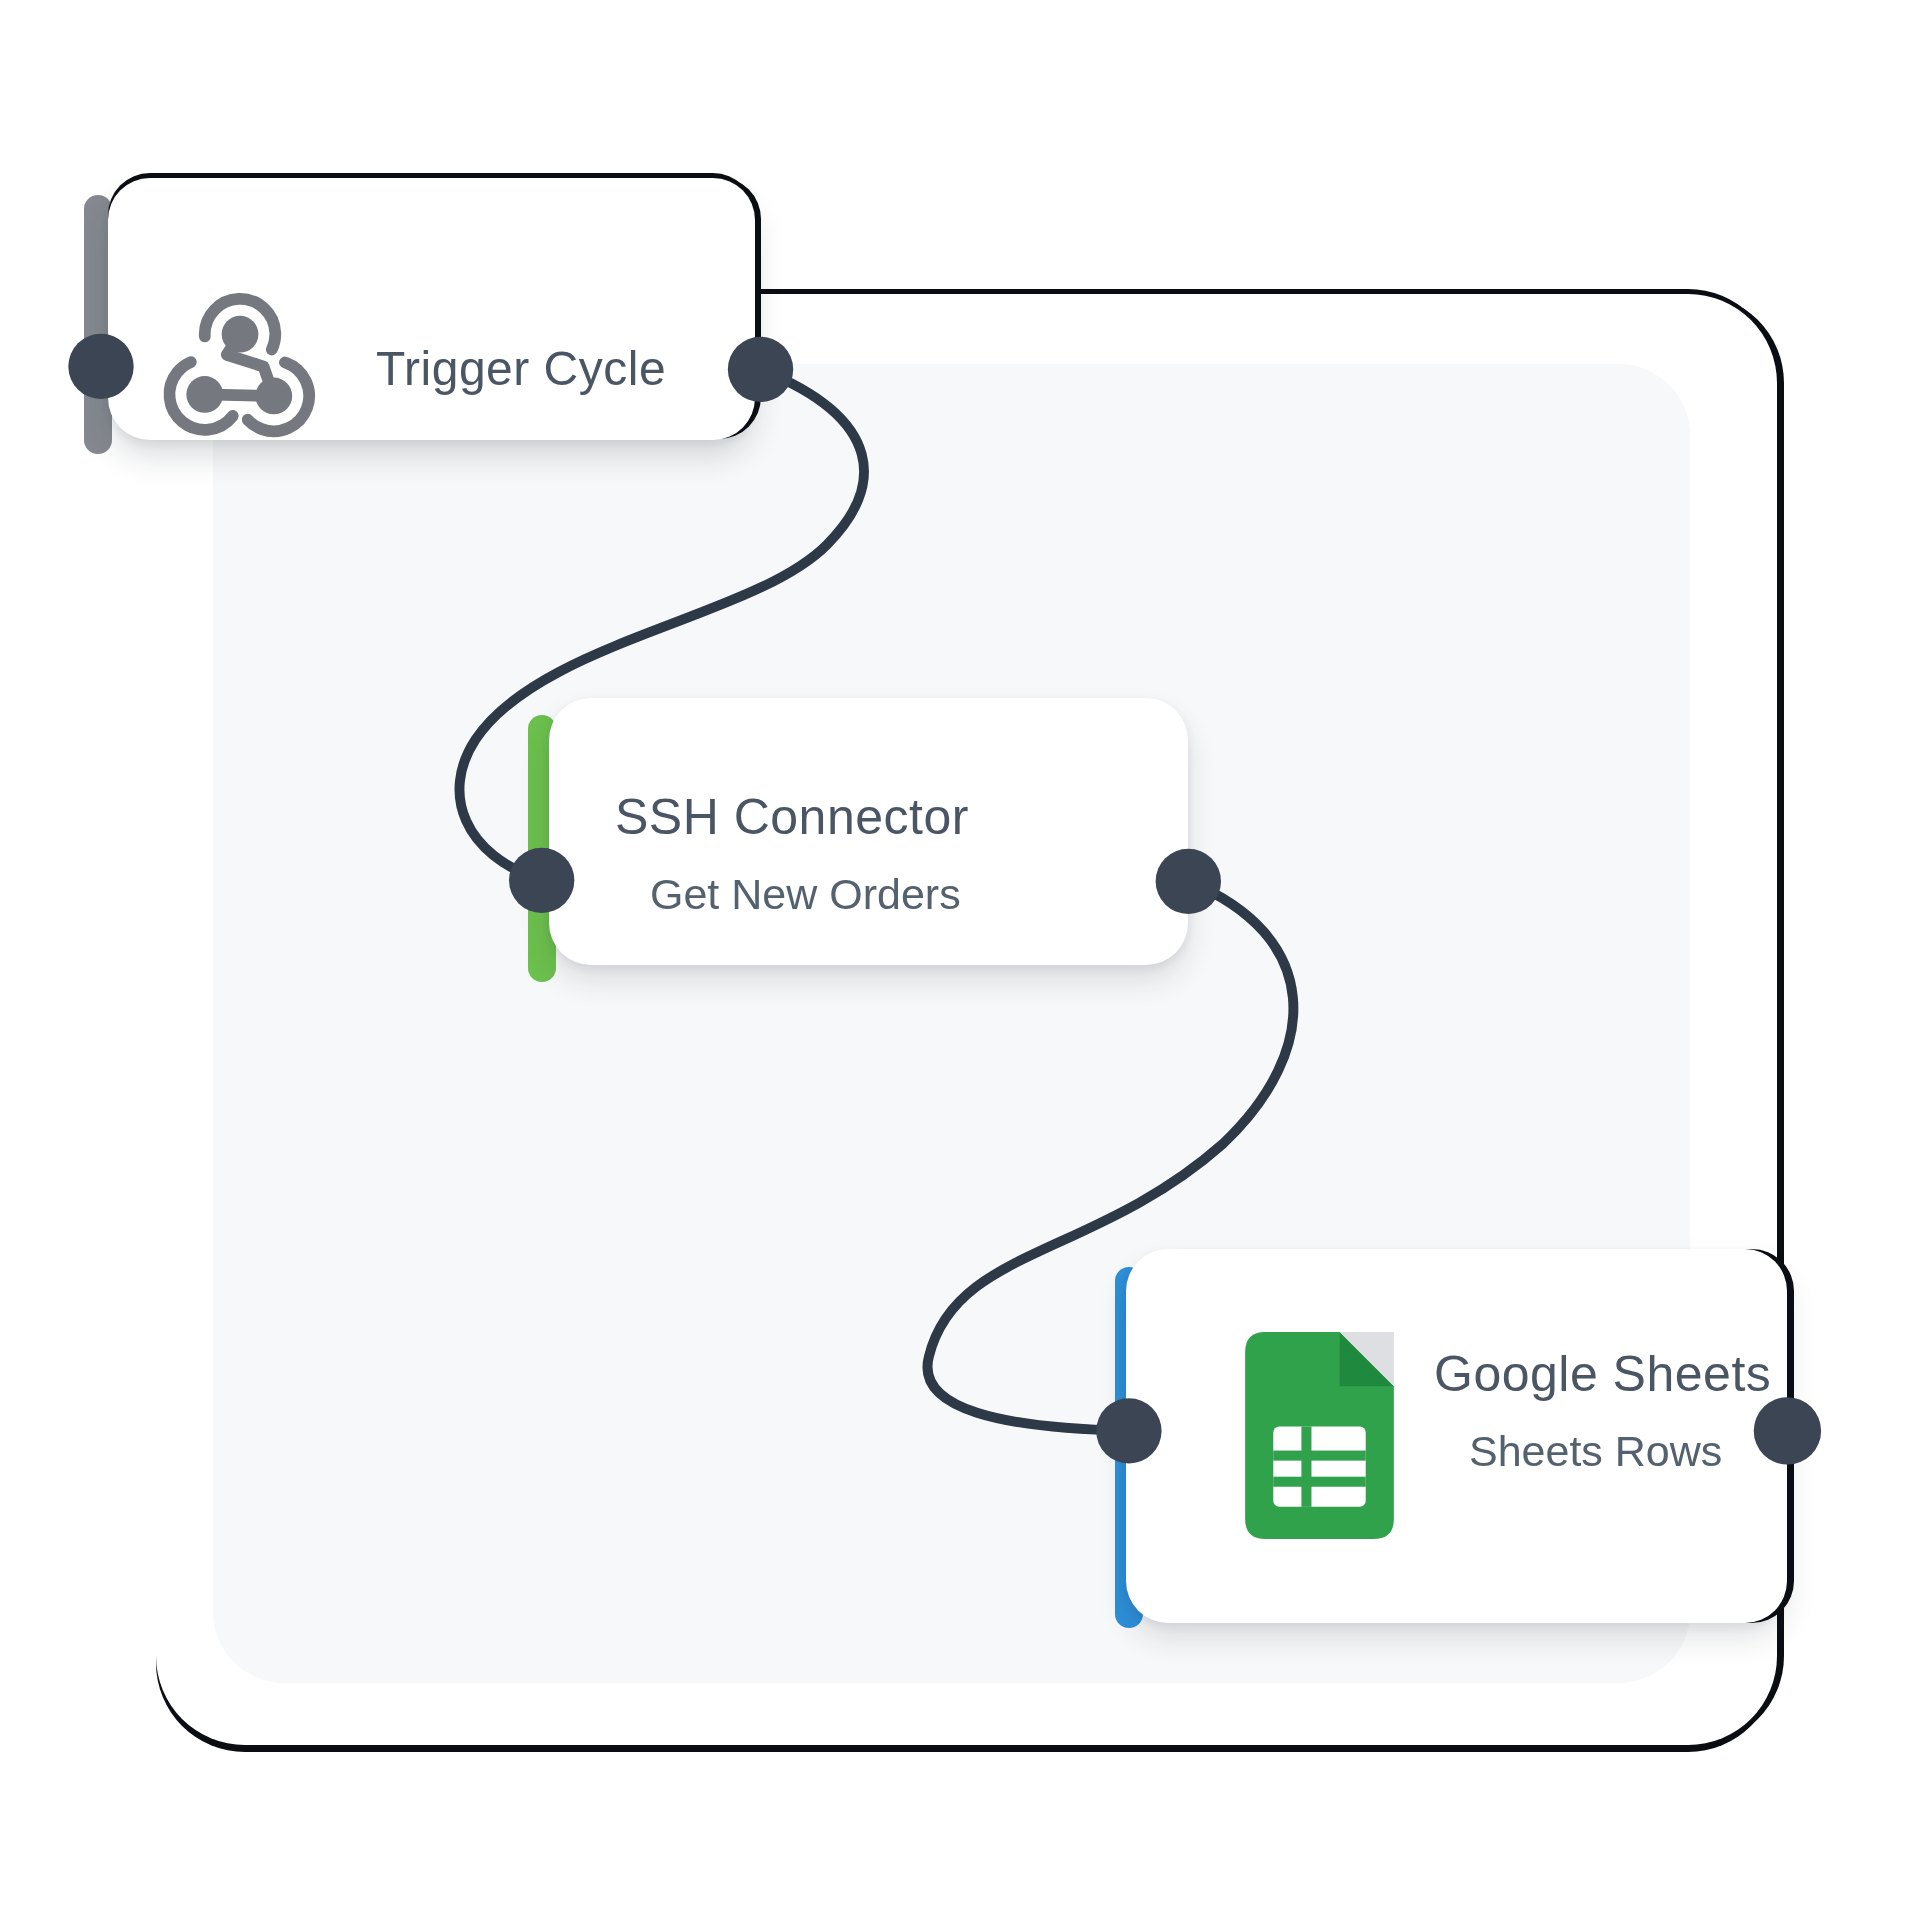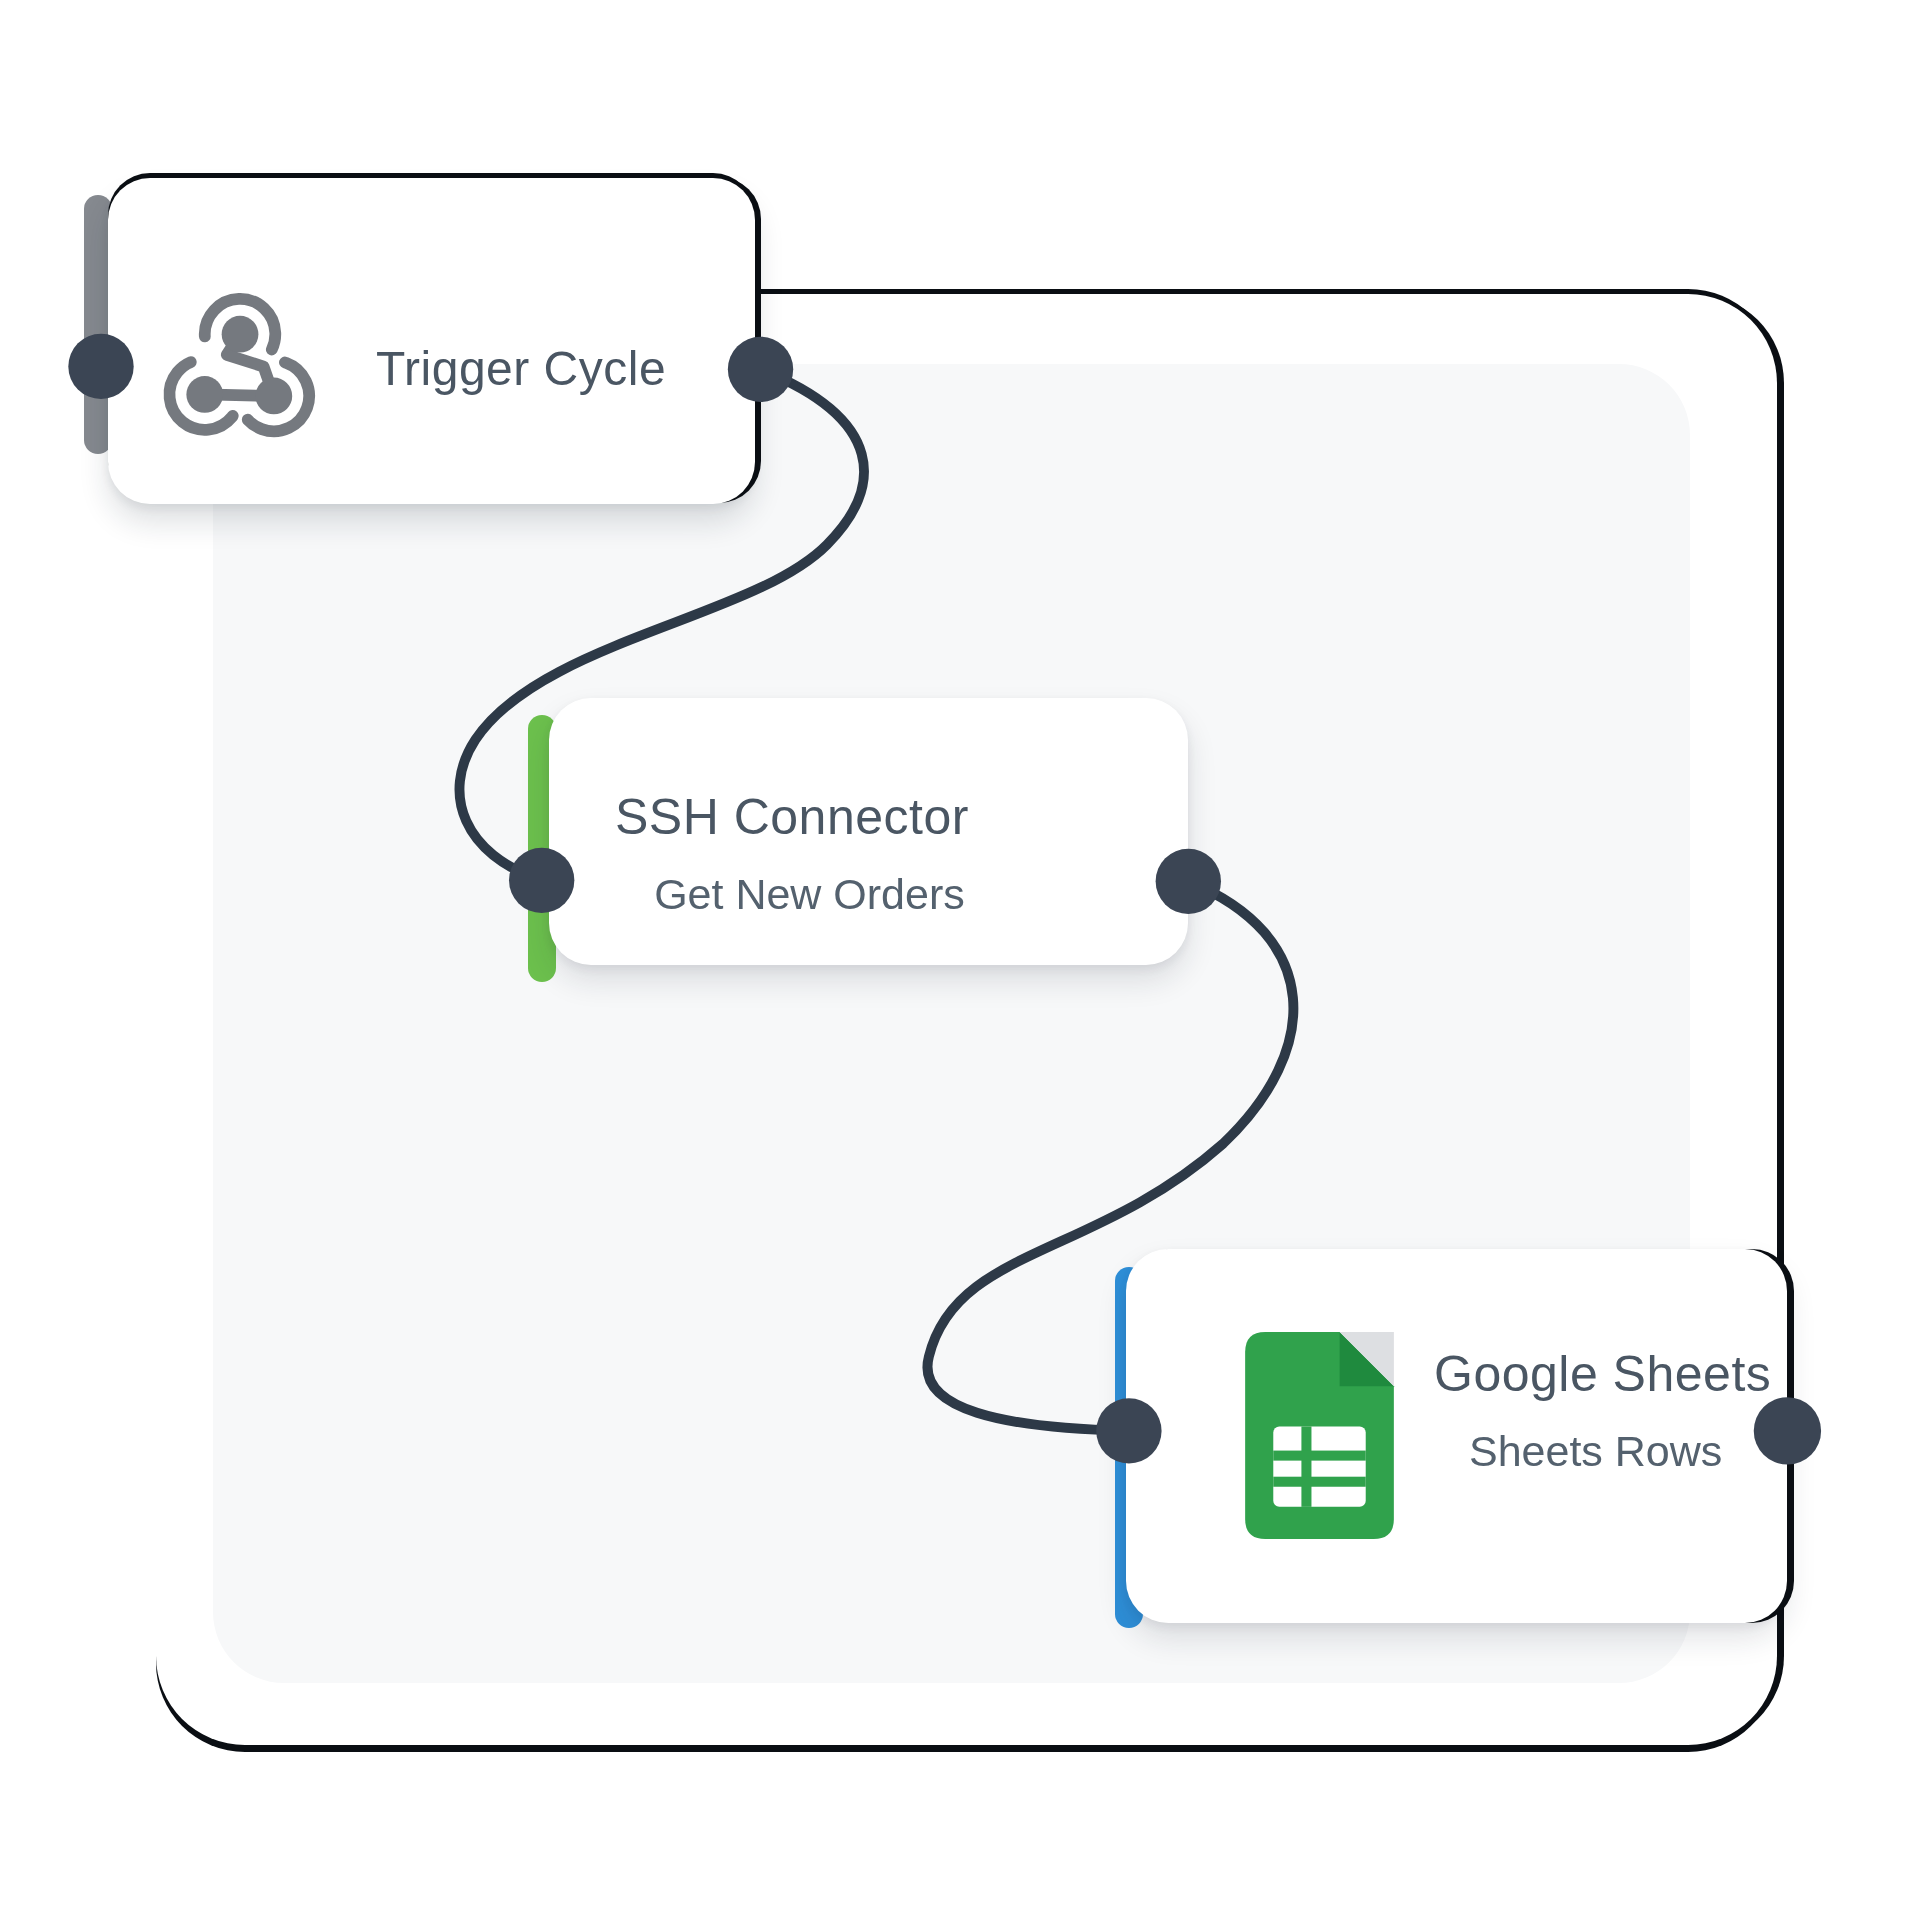--- a/index.html
+++ b/index.html
@@ -17,42 +17,42 @@
   .inner-panel{
     position:absolute;left:213px;top:364px;width:1477px;height:1319px;
     background:#f7f8f9;border-radius:71px;
   }
   
   .card{
     position:absolute;background:#ffffff;border-radius:42px;
     box-shadow:0 16px 30px rgba(22,32,50,.12), 0 4px 10px rgba(22,32,50,.07);
   }
   .card.trigger{
-    left:108px;top:178px;width:647px;height:326px;
+    left:108px;top:178px;width:647px;height:262px;
     box-shadow:0 -5px 0 #0a0e13, 6px -1px 0 #0a0e13,
                0 18px 30px rgba(22,32,50,.14), 0 4px 10px rgba(22,32,50,.08);
   }
   .card.ssh{left:549px;top:698px;width:639px;height:267px;}
   .card.sheets{
     left:1126px;top:1249px;width:661px;height:374px;
     box-shadow:7px 0 0 #0a0e13,
                0 16px 30px rgba(22,32,50,.12), 0 4px 10px rgba(22,32,50,.07);
   }
   
   .accent-bar{position:absolute;width:28px;border-radius:14px;}
   .accent-bar.trigger{left:84px;top:195px;height:259px;}
   .accent-bar.ssh{left:528px;top:715px;height:267px;}
   .accent-bar.sheets{left:1115px;top:1267px;height:361px;}
   
   .row{position:absolute;display:flex;align-items:center;}
   .trigger .row{left:60px;top:119px;height:144px;gap:61px;}
   .ssh .row{left:66px;top:119px;height:134px;gap:87px;}
   .sheets .row{left:72px;top:82px;height:208px;gap:40px;padding-left:47px;}
   .labels{display:flex;flex-direction:column;position:relative;}
-  .ssh .labels{top:-30px;align-items:center;}
+  .ssh .labels{top:-30px;}
   .sheets .labels{top:-24px;}
   .node-title{font-size:50px;line-height:1.12;color:#4a5663;letter-spacing:0.5px;white-space:nowrap;}
   .trigger .node-title{font-size:48px;}
   .node-subtitle{font-size:43px;line-height:1.1;color:#54616e;margin-top:26px;white-space:nowrap;margin-left:35px;}
   .icon-box{flex:0 0 auto;display:flex;align-items:center;justify-content:center;}
   .icon-box svg{overflow:visible;display:block;}
   
   #wires{position:absolute;left:0;top:0;width:1932px;height:1932px;pointer-events:none;}
   #wires circle{pointer-events:auto;cursor:pointer;}
 </style>

